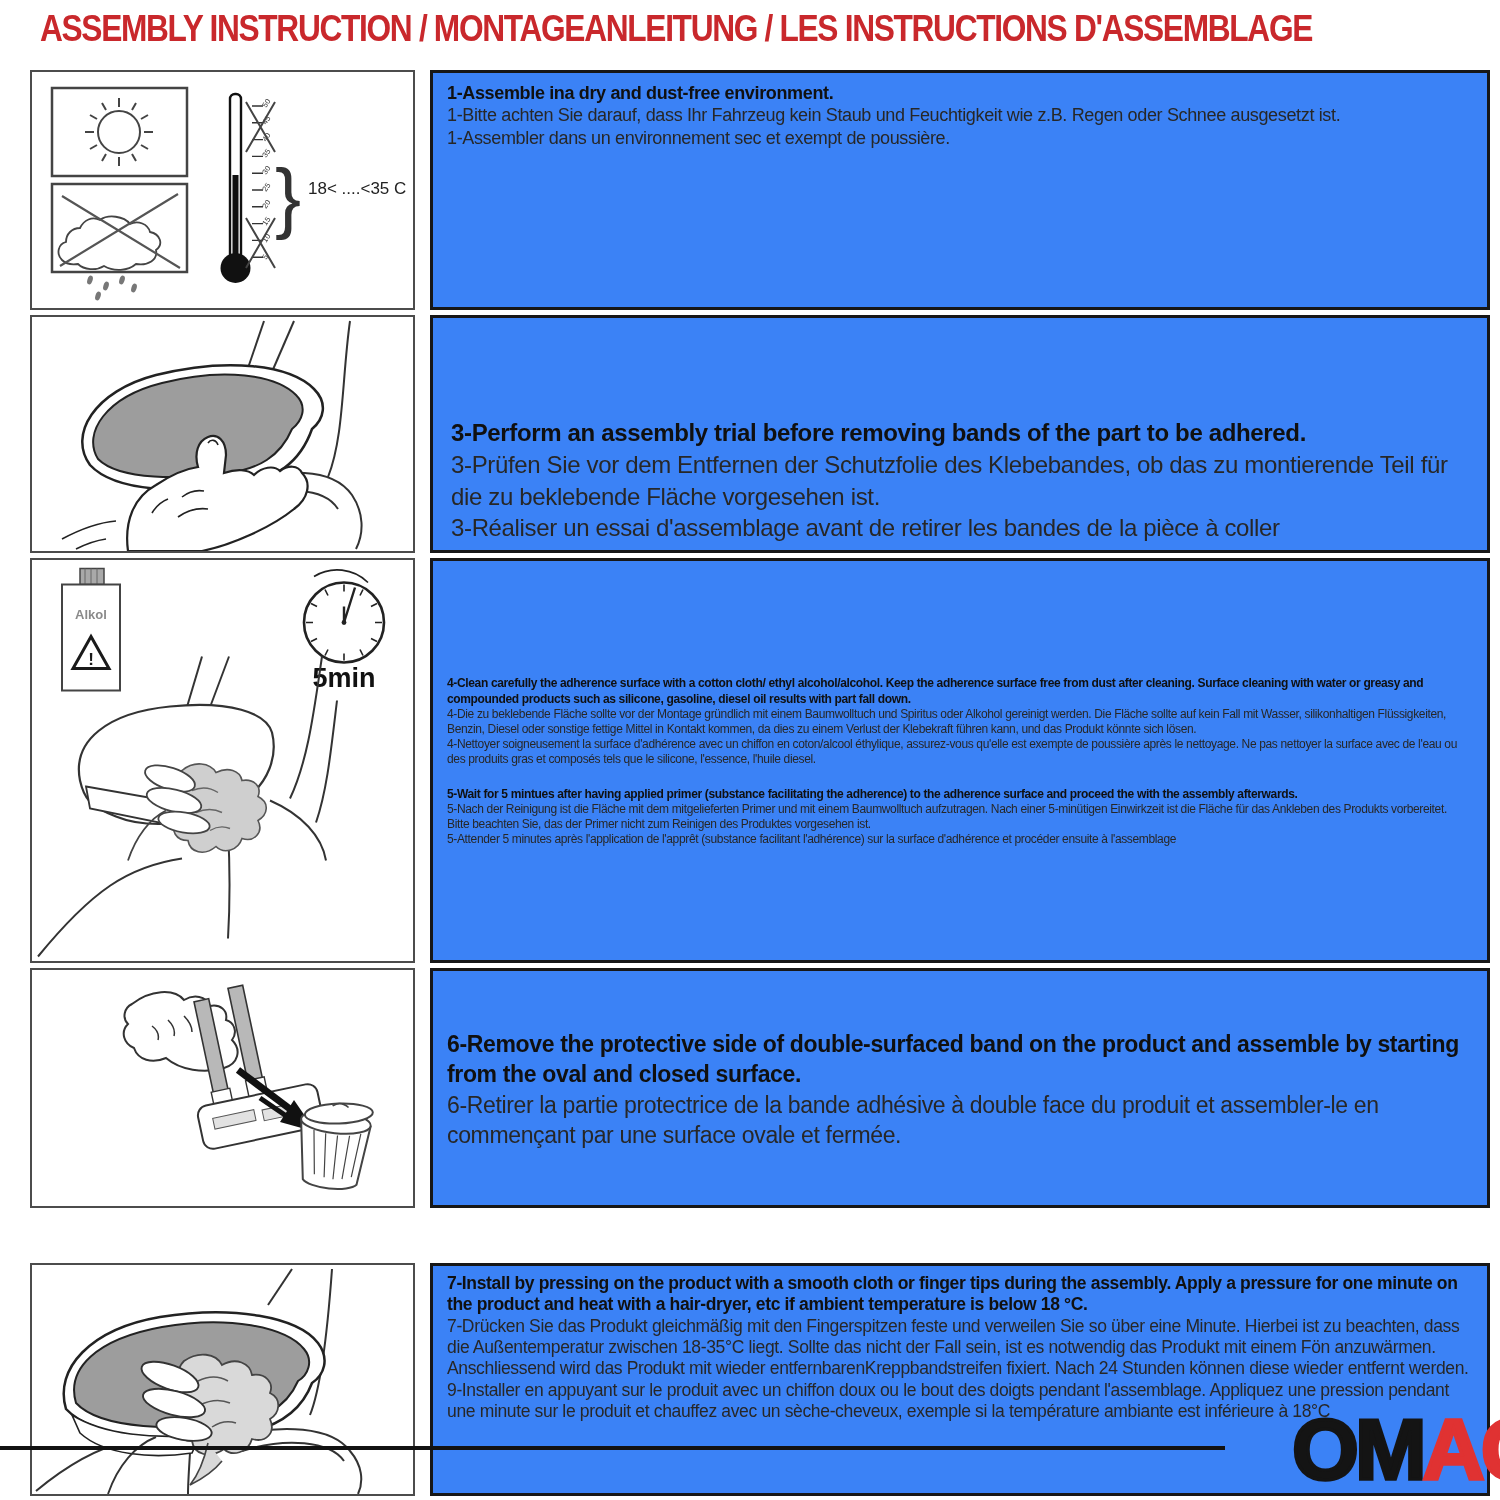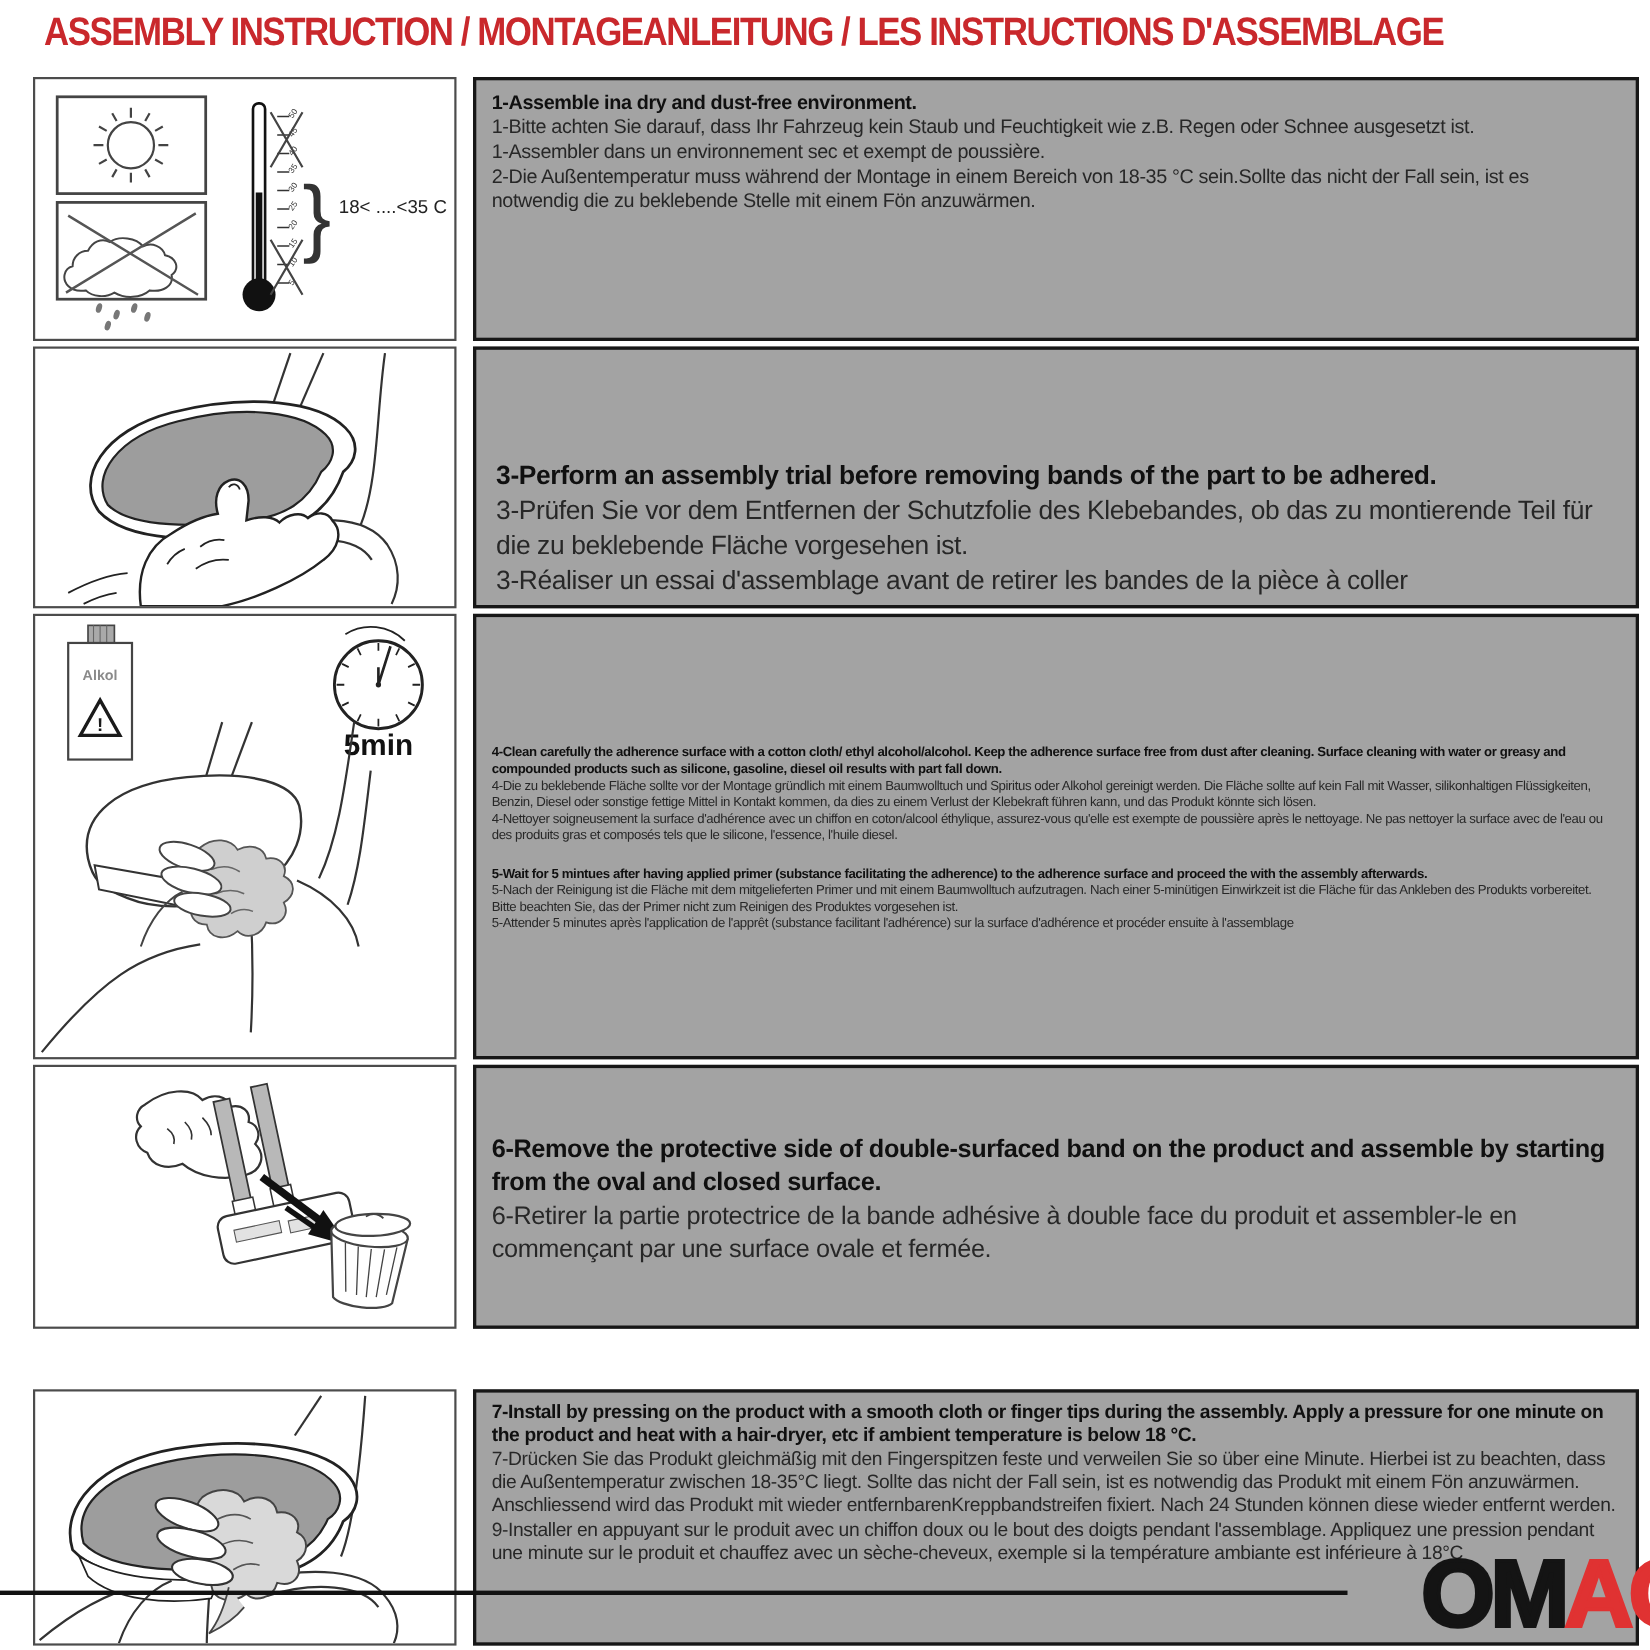--- a/index.html
+++ b/index.html
@@ -12,21 +12,21 @@
     transform:scaleX(0.88);transform-origin:left center;
   }
 
   .row{position:absolute;left:30px;display:flex;}
   .illus-box{
     width:385px;flex:0 0 385px;border:2px solid #4c4c4c;background:#fff;
     box-sizing:border-box;overflow:hidden;
   }
   .spacer{width:15px;flex:0 0 15px;}
   .text-box{
-    width:1060px;flex:0 0 1060px;border:3px solid #171717;background:#a3a3a3;
+    width:1060px;flex:0 0 1060px;border:3px solid #171717;background:#3b82f6;
     box-sizing:border-box;display:flex;flex-direction:column;
     padding:9px 16px 6px 14px;letter-spacing:-0.35px;
   }
   .text-box p{margin:0;}
   .en{font-weight:700;color:#101010;}
   .body{font-weight:400;color:#272727;}
   .gap{margin-top:20px !important;}
 
   .r1{top:70px;height:240px;}
   .r2{top:315px;height:238px;}
@@ -102,21 +102,20 @@
         <text x="243" y="152" font-size="78" fill="#333">}</text>
         <text x="276" y="122" font-size="17" fill="#222">18&lt; ....&lt;35 C</text>
       </g>
     </svg>
   </div>
   <div class="spacer"></div>
   <div class="text-box">
     <p class="en">1-Assemble ina dry and dust-free environment.</p>
     <p class="body">1-Bitte achten Sie darauf, dass Ihr Fahrzeug kein Staub und Feuchtigkeit wie z.B. Regen oder Schnee ausgesetzt ist.</p>
     <p class="body">1-Assembler dans un environnement sec et exempt de poussière.</p>
-    <p class="body">2-Die Außentemperatur muss während der Montage in einem Bereich von 18-35 °C  sein.Sollte das nicht der Fall sein, ist es notwendig die zu beklebende Stelle mit einem Fön anzuwärmen.</p>
   </div>
 </div>
 
 <div class="row r2">
   <div class="illus-box">
     <svg viewBox="0 0 381 234">
       <g stroke="#333" fill="none" stroke-width="2">
         <path d="M232,4 L200,98"></path>
         <path d="M262,4 L236,64"></path>
         <path d="M318,4 C310,60 312,120 296,160"></path>

